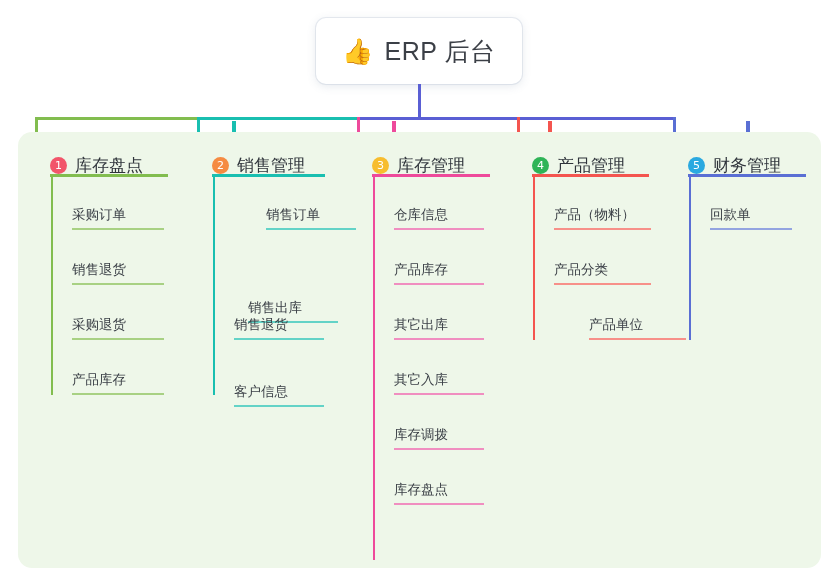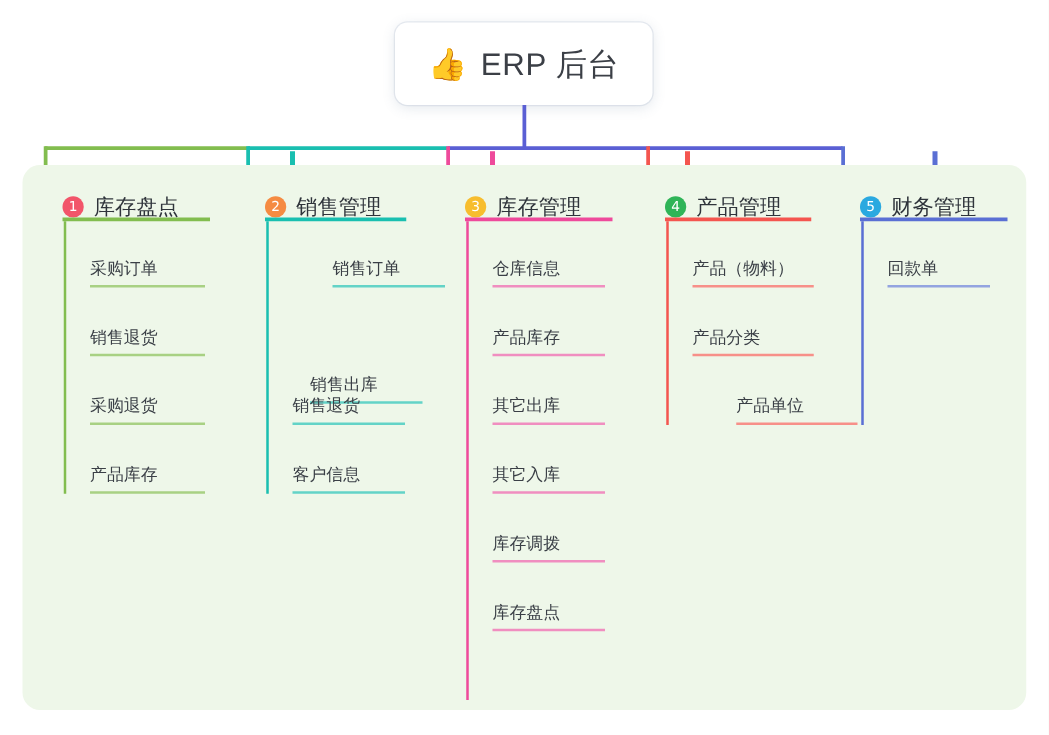--- a/index.html
+++ b/index.html
@@ -121,21 +121,21 @@
             <div class="leaf-rule" style="width: 90px; background: rgb(99, 211, 199);"></div>
           </div>
           <div class="leaf" style="left: 56px; top: 125px; width: 90px; height: 28px; margin-top: 38px;">
             <div class="leaf-label">销售出库</div>
             <div class="leaf-rule" style="width: 90px; background: rgb(99, 211, 199);"></div>
           </div>
           <div class="leaf" style="left: 42px; top: 180px; width: 90px; height: 28px;">
             <div class="leaf-label">销售退货</div>
             <div class="leaf-rule" style="width: 90px; background: rgb(99, 211, 199);"></div>
           </div>
-          <div class="leaf" style="left: 42px; top: 235px; width: 90px; height: 28px; text-decoration: underline;">
+          <div class="leaf" style="left: 42px; top: 247px; width: 90px; height: 28px; text-decoration: underline;">
             <div class="leaf-label">客户信息</div>
             <div class="leaf-rule" style="width: 90px; background: rgb(99, 211, 199);"></div>
           </div>
         </div>
         <div class="col" style="left: 334px; width: 198px; height: 436px;">
           <div class="col-head" style="top: 16px; position: absolute; left: 0px;">
             <span class="badge" style="background: rgb(247, 189, 46);">3</span>
             <span class="head-label">库存管理</span>
           </div>
           <div class="head-rule" style="top: 42px; width: 118px; background: rgb(238, 74, 155); position: absolute; left: 20px;"></div>

